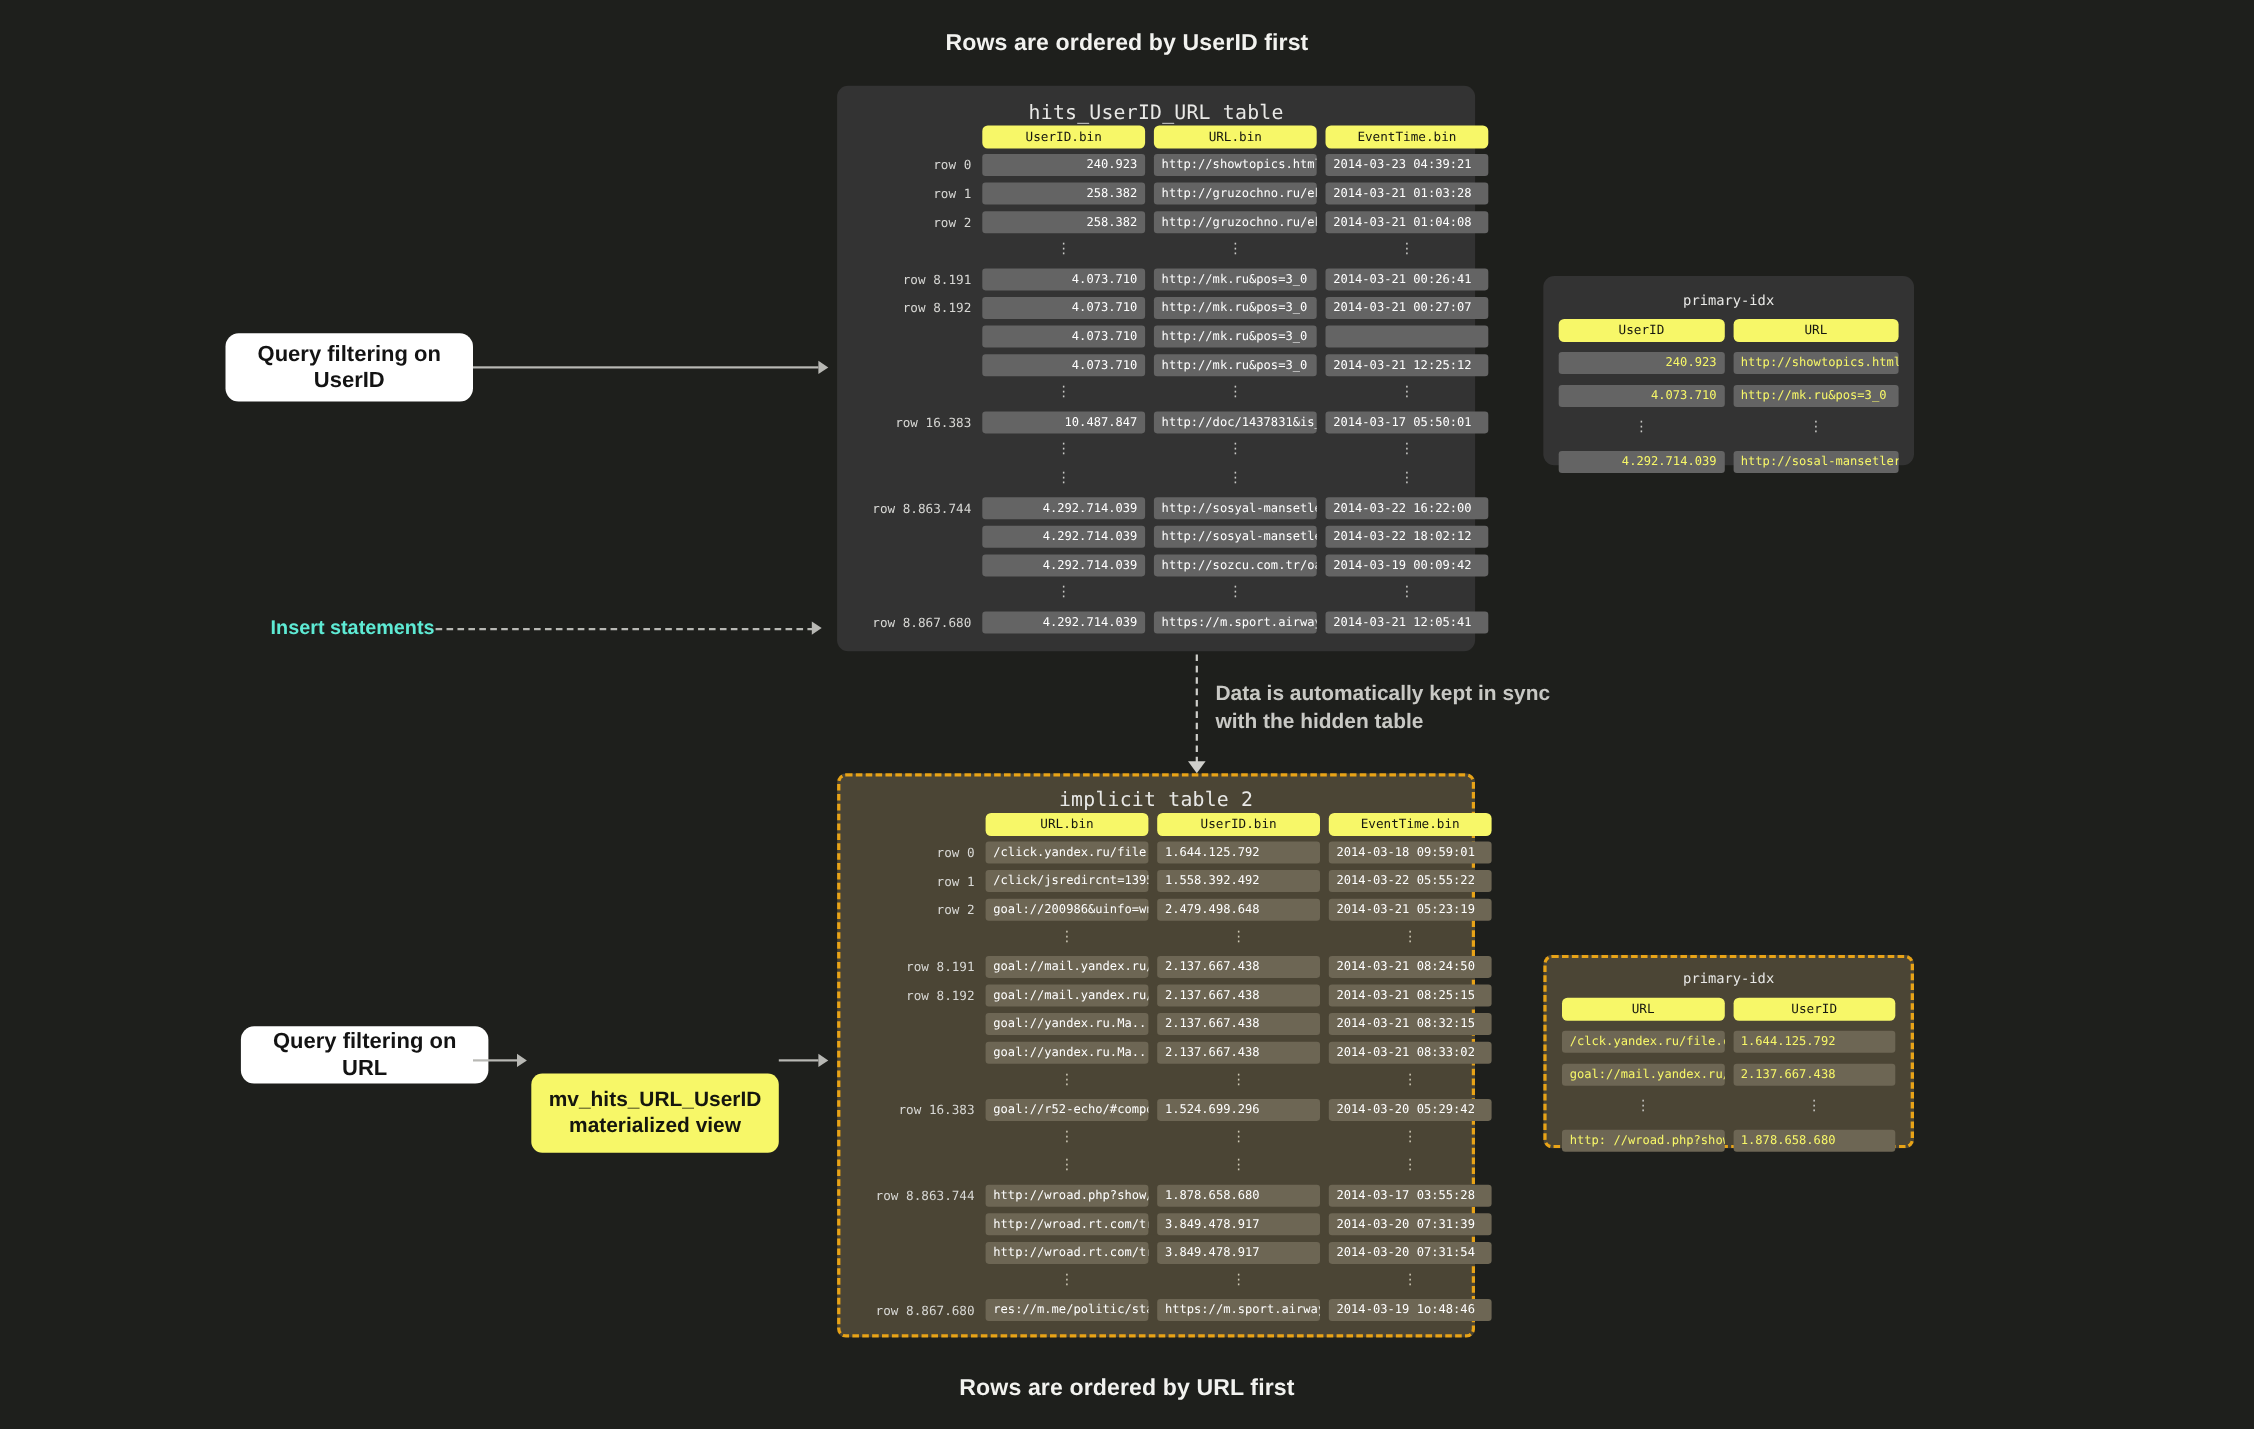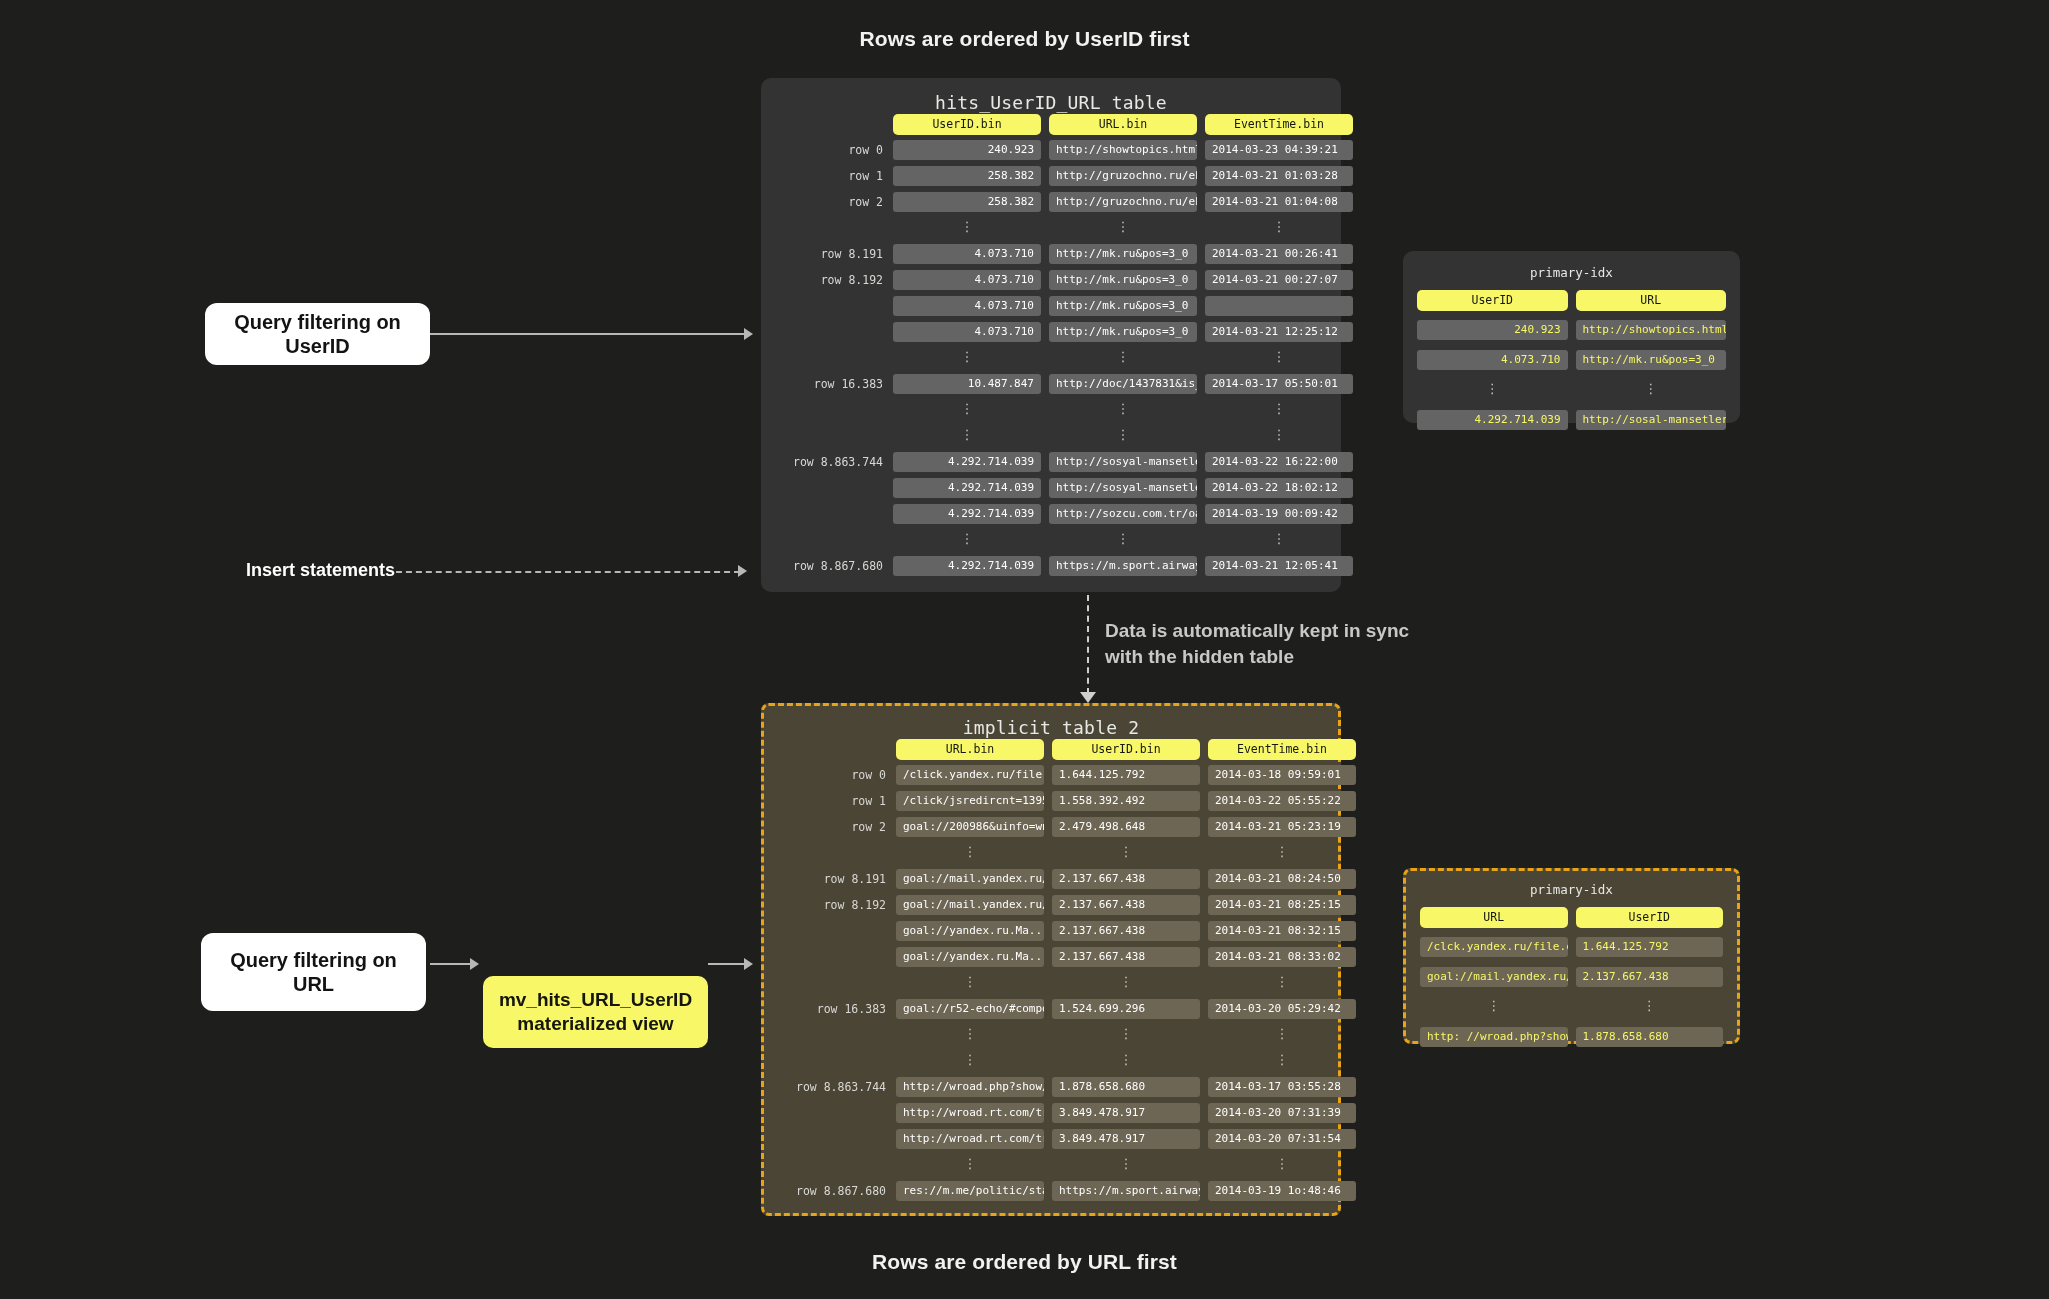--- a/index.html
+++ b/index.html
@@ -195,21 +195,21 @@
     font-size: 20px;
     display: flex;
     align-items: center;
     justify-content: center;
     text-align: center;
     line-height: 1.22;
     box-sizing: border-box;
     padding: 0 14px;
   }
   #callout-userid { left: 205px; top: 303px; width: 225px; height: 62px; }
-  #callout-url    { left: 201px; top: 933px; width: 225px; height: 78px; }
+  #callout-url    { left: 219px; top: 933px; width: 225px; height: 52px; }
   #mv-box {
     position: absolute;
     left: 483px; top: 928px; width: 225px; height: 72px;
     background: #f7f768;
     color: #15160e;
     border-radius: 10px;
     font-weight: bold;
     font-size: 19px;
     display: flex;
     align-items: center;
@@ -258,21 +258,21 @@
     font-size: 19px;
     color: #c8c8c4;
     line-height: 1.35;
     white-space: pre-line;
   }
   .insert-label {
     position: absolute;
     left: 246px; top: 560px;
     font-weight: bold;
     font-size: 18px;
-    color: #ffffff;
+    color: #5eead4;
     white-space: nowrap;
   }
 </style>
 </head>
 <body>
 
 <div class="caption" id="caption-top">Rows are ordered by UserID first</div>
 <div class="caption" id="caption-bottom">Rows are ordered by URL first</div>
 
 <div class="panel panel-top">

